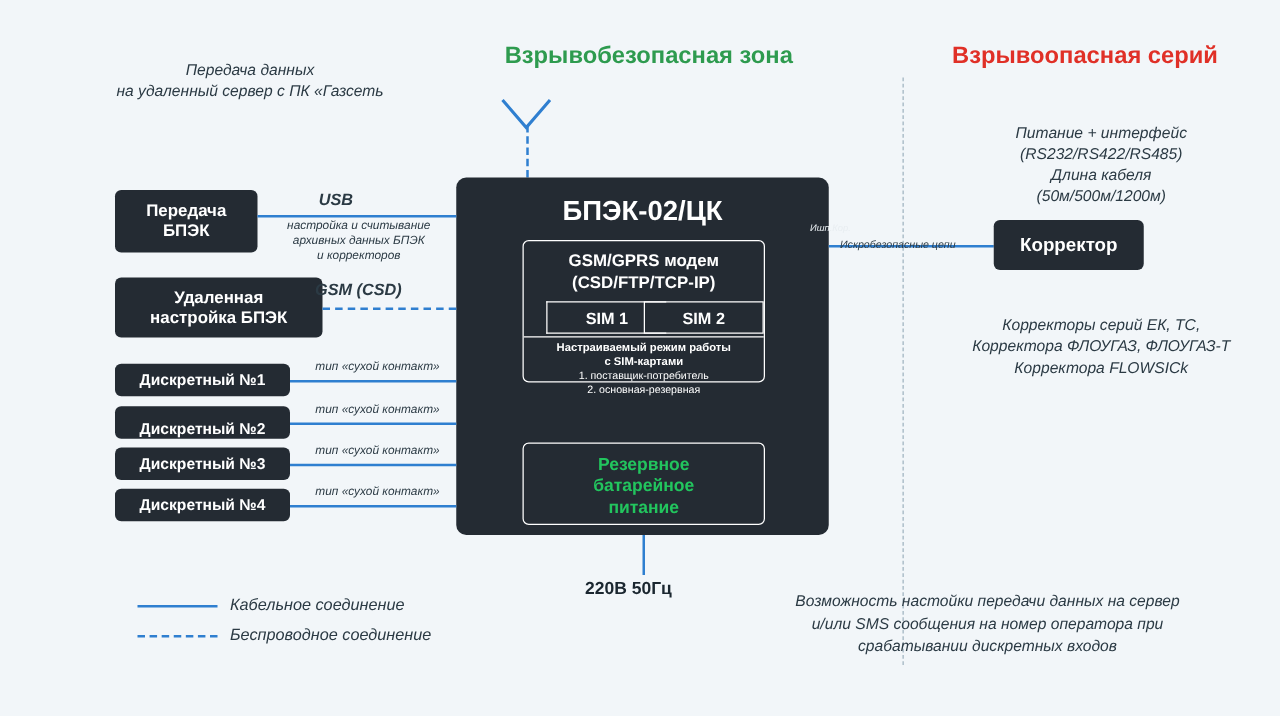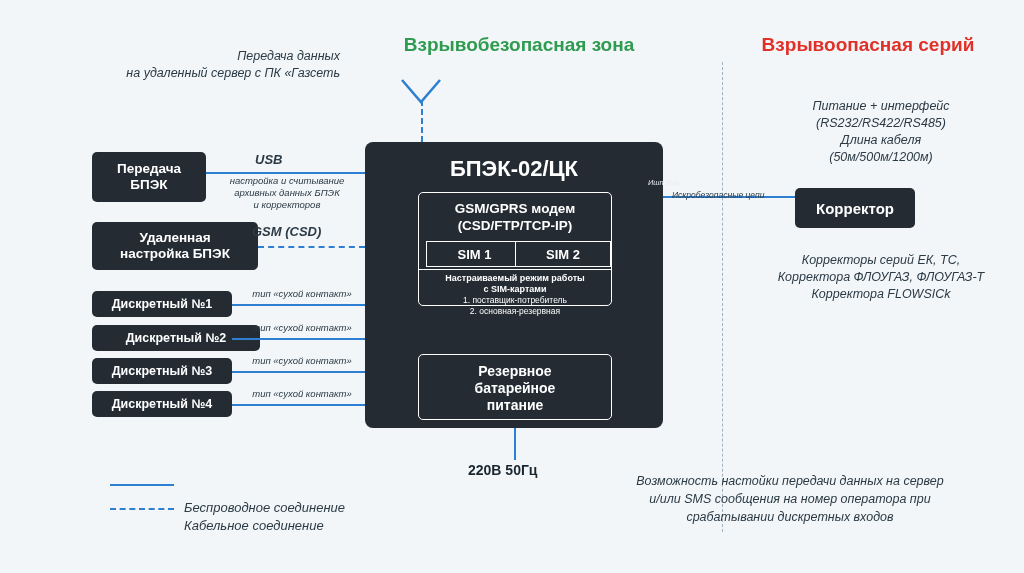--- a/index.html
+++ b/index.html
@@ -94,21 +94,21 @@
     top: 0;
     height: 26px;
     line-height: 26px;
     text-align: center;
     color: #ffffff;
     font-size: 13px;
     font-weight: bold;
     border: 1px solid #ffffff;
     box-sizing: border-box;
   }
-  .sim1 { left: 7px; width: 96px; border-right: none; }
+  .sim1 { left: 18px; width: 96px; border-right: none; }
   .sim2 { left: 96px; width: 96px; }
   .sim-note {
     position: absolute;
     left: 0; top: 76px;
     width: 192px;
     text-align: center;
     color: #ffffff;
     font-size: 9px;
     font-weight: bold;
     line-height: 11px;
@@ -124,21 +124,21 @@
     width: 192px; height: 64px;
     border: 1px solid #ffffff;
     background: #242b33;
     border-radius: 5px;
   }
   .battery-text {
     position: absolute;
     left: 0; top: 8px;
     width: 192px;
     text-align: center;
-    color: #ffffff;
+    color: #22c55e;
     font-size: 14px;
     font-weight: bold;
     line-height: 17px;
   }
 
   
   .lbox {
     background: #242b33;
     border-radius: 5px;
     color: #ffffff;
@@ -184,21 +184,21 @@
   }
 
   
   .ital {
     font-style: italic;
     color: #2b3a44;
   }
   .note-top {
     left: 60px; top: 48px;
     width: 280px;
-    text-align: right;
+    text-align: center;
     font-size: 12.5px;
     line-height: 17px;
   }
   .lbl-usb {
     left: 255px; top: 152px;
     font-size: 13px;
     font-weight: bold;
     font-style: italic;
     color: #2b3a44;
   }
@@ -271,21 +271,21 @@
   }
   .legend-line-dash {
     left: 110px; top: 508px;
     width: 64px;
   }
   .legend-text {
     font-size: 13px;
     font-style: italic;
     color: #2b3a44;
   }
-  .legend-t1 { left: 184px; top: 476px; margin-top: 42px; }
+  .legend-t1 { left: 184px; top: 476px; }
   .legend-t2 { left: 184px; top: 500px; }
 
   
   .antenna svg { display: block; }
 </style>
 </head>
 <body>
 
 <div class="canvas">
 
@@ -348,21 +348,21 @@
   </div>
   <div class="abs lbox" style="left:92px; top:222px; width:166px; height:48px;">
     <div>
       <div>Удаленная</div>
       <div>настройка БПЭК</div>
     </div>
   </div>
   <div class="abs lbox sm" style="left:92px; top:291px; width:140px; height:26px;">
     <div>Дискретный №1</div>
   </div>
-  <div class="abs lbox sm" style="left:92px; top:325px; width:168px; height:26px;">
+  <div class="abs lbox sm" style="left:92px; top:325px; width:140px; height:26px;align-items:flex-end;">
     <div>Дискретный  №2</div>
   </div>
   <div class="abs lbox sm" style="left:92px; top:358px; width:140px; height:26px;">
     <div>Дискретный  №3</div>
   </div>
   <div class="abs lbox sm" style="left:92px; top:391px; width:140px; height:26px;">
     <div>Дискретный №4</div>
   </div>
 
   <div class="abs hline" style="left:206px; top:172px; width:159px;"></div>
@@ -384,21 +384,21 @@
 
   <div class="abs hline" style="left:232px; top:371px; width:133px;"></div>
   <div class="abs dry-lbl" style="left:242px; top:355px;">тип «сухой контакт»</div>
 
   <div class="abs hline" style="left:232px; top:404px; width:133px;"></div>
   <div class="abs dry-lbl" style="left:242px; top:388px;">тип «сухой контакт»</div>
 
   <div class="abs hline" style="left:663px; top:196px; width:132px;"></div>
   <div class="abs lbl-iskr">Искробезопасные цепи</div>
 
-  <div class="abs rbox" style="left:795px; top:188px; width:120px; height:40px;text-align:right;">
+  <div class="abs rbox" style="left:795px; top:176px; width:120px; height:40px;text-align:right;">
     <div>Корректор</div>
   </div>
 
   <div class="abs note-right-top ital">
     <div>Питание + интерфейс</div>
     <div>(RS232/RS422/RS485)</div>
     <div>Длина кабеля</div>
     <div>(50м/500м/1200м)</div>
   </div>
 

